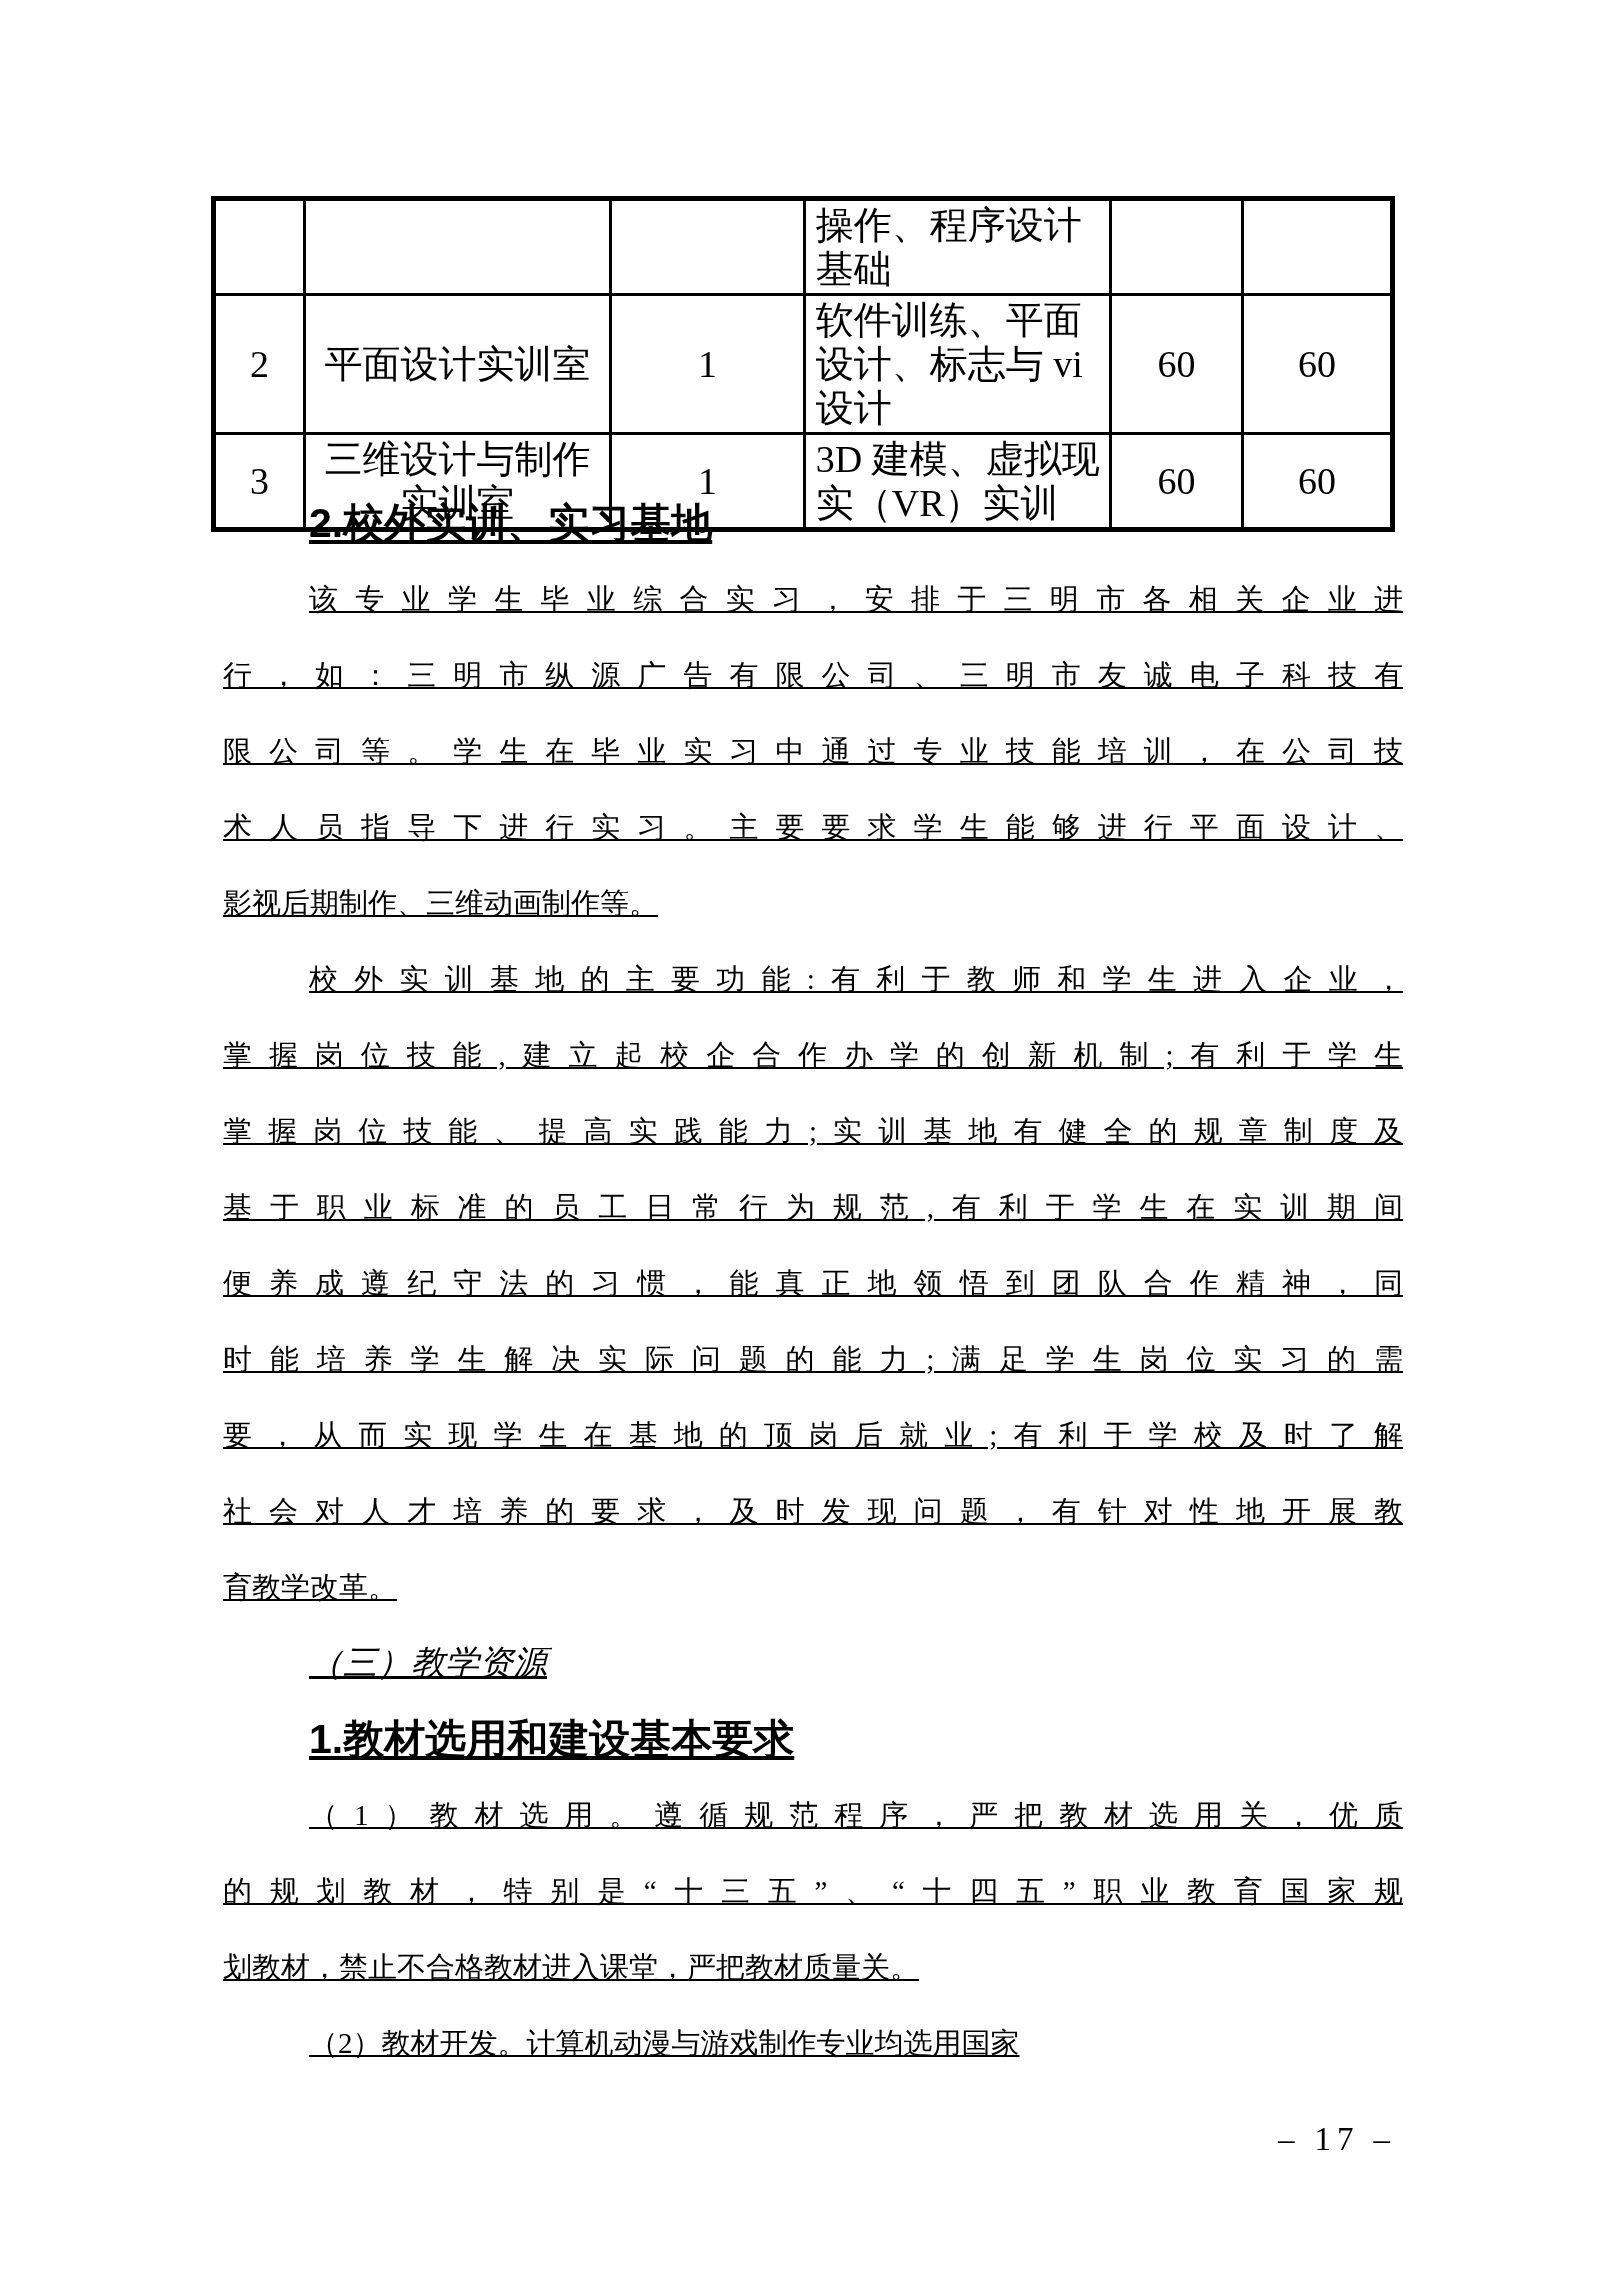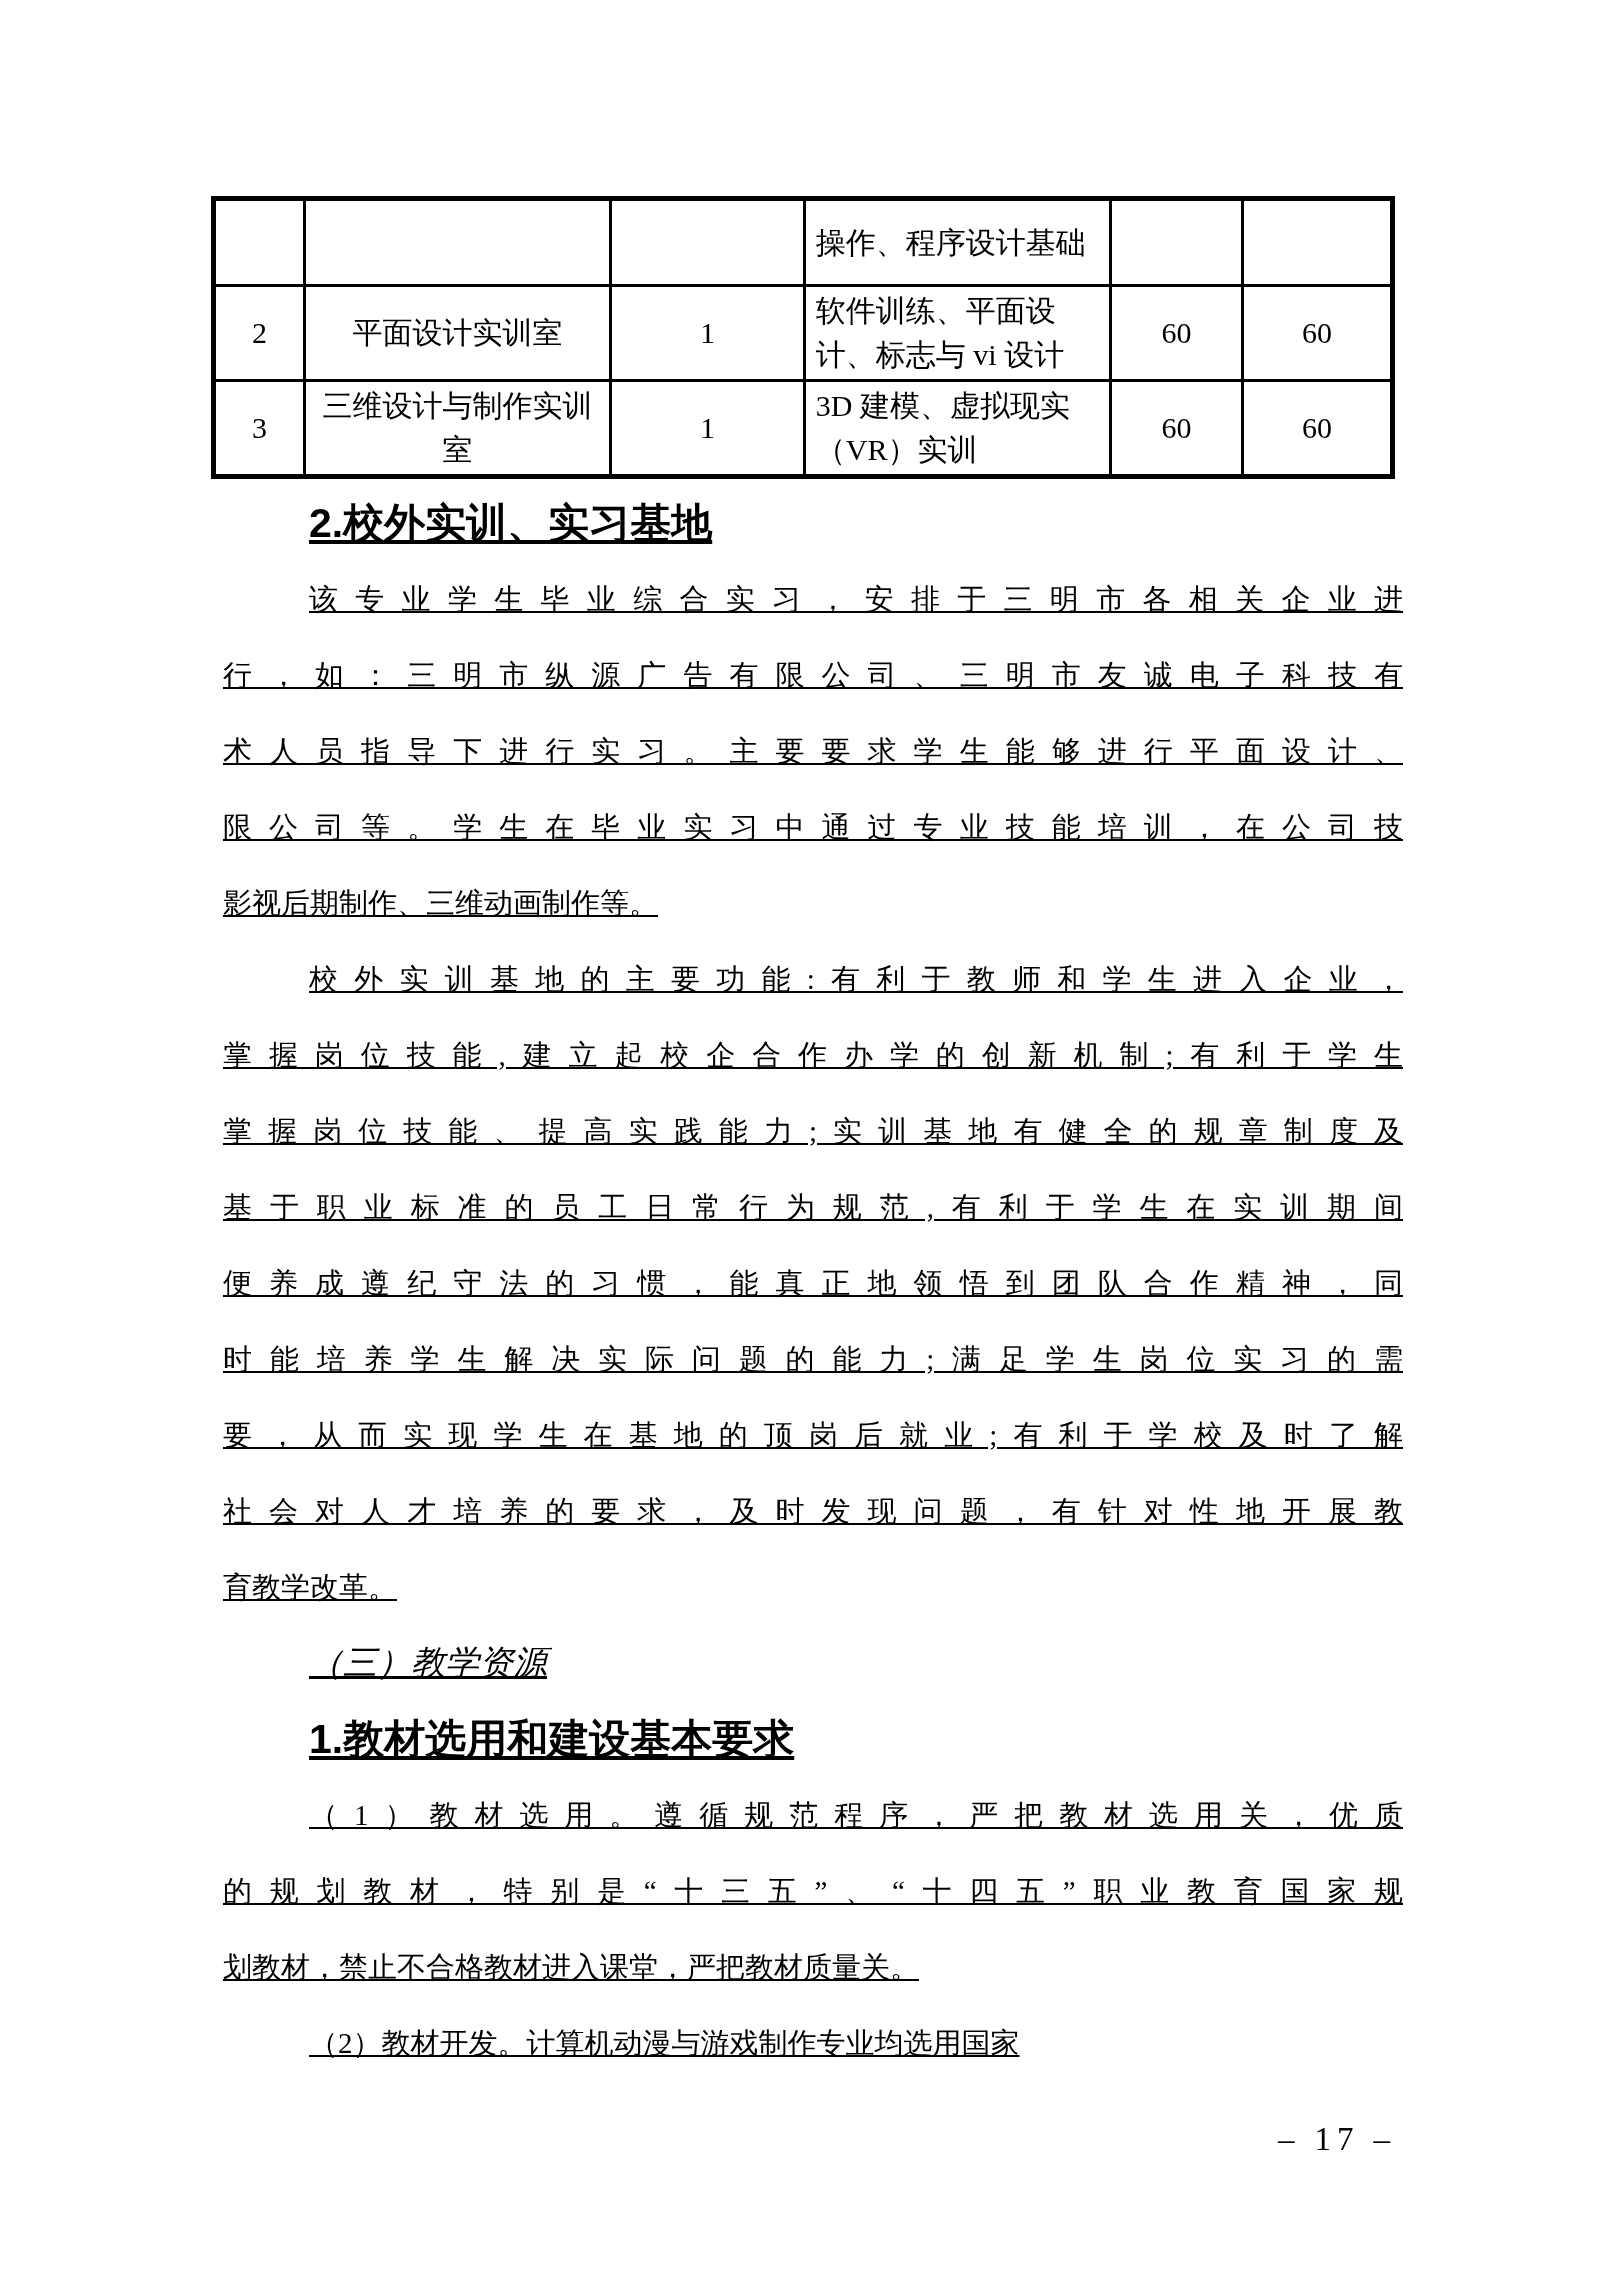--- a/index.html
+++ b/index.html
@@ -13,21 +13,21 @@
   }
   
   .doc-table{
     position:absolute;left:211px;top:196px;
     width:1179px;
     border-collapse:collapse;
     table-layout:fixed;
   }
   .doc-table td{
     border:3.9px solid #000;
-    font-size:30px;
+    font-size:38px;
     line-height:44px;
     text-align:center;
     vertical-align:middle;
     padding:2px 3.9px;
     overflow:hidden;
   }
   .doc-table{border:5.9px solid #000;}
   .doc-table td.cell-func{text-align:left;padding-left:9.8px;padding-right:5.9px;}
   
   .content{
@@ -108,22 +108,22 @@
           <td>60</td>
         </tr>
       </tbody>
   </table>
 
   <div class="content" id="content">
       <div class="block h-bold">2.校外实训、实习基地</div>
       <div class="block">
         <div class="line first">该专业学生毕业综合实习，安排于三明市各相关企业进</div>
         <div class="line">行，如：三明市纵源广告有限公司、三明市友诚电子科技有</div>
+        <div class="line">限公司等。学生在毕业实习中通过专业技能培训，在公司技</div>
         <div class="line">术人员指导下进行实习。主要要求学生能够进行平面设计、</div>
-        <div class="line">限公司等。学生在毕业实习中通过专业技能培训，在公司技</div>
         <div class="line last">影视后期制作、三维动画制作等。</div>
       </div>
       <div class="block">
         <div class="line first">校外实训基地的主要功能:有利于教师和学生进入企业，</div>
         <div class="line">掌握岗位技能,建立起校企合作办学的创新机制;有利于学生</div>
         <div class="line">掌握岗位技能、提高实践能力;实训基地有健全的规章制度及</div>
         <div class="line">基于职业标准的员工日常行为规范,有利于学生在实训期间</div>
         <div class="line">便养成遵纪守法的习惯，能真正地领悟到团队合作精神，同</div>
         <div class="line">时能培养学生解决实际问题的能力;满足学生岗位实习的需</div>
         <div class="line">要，从而实现学生在基地的顶岗后就业;有利于学校及时了解</div>

